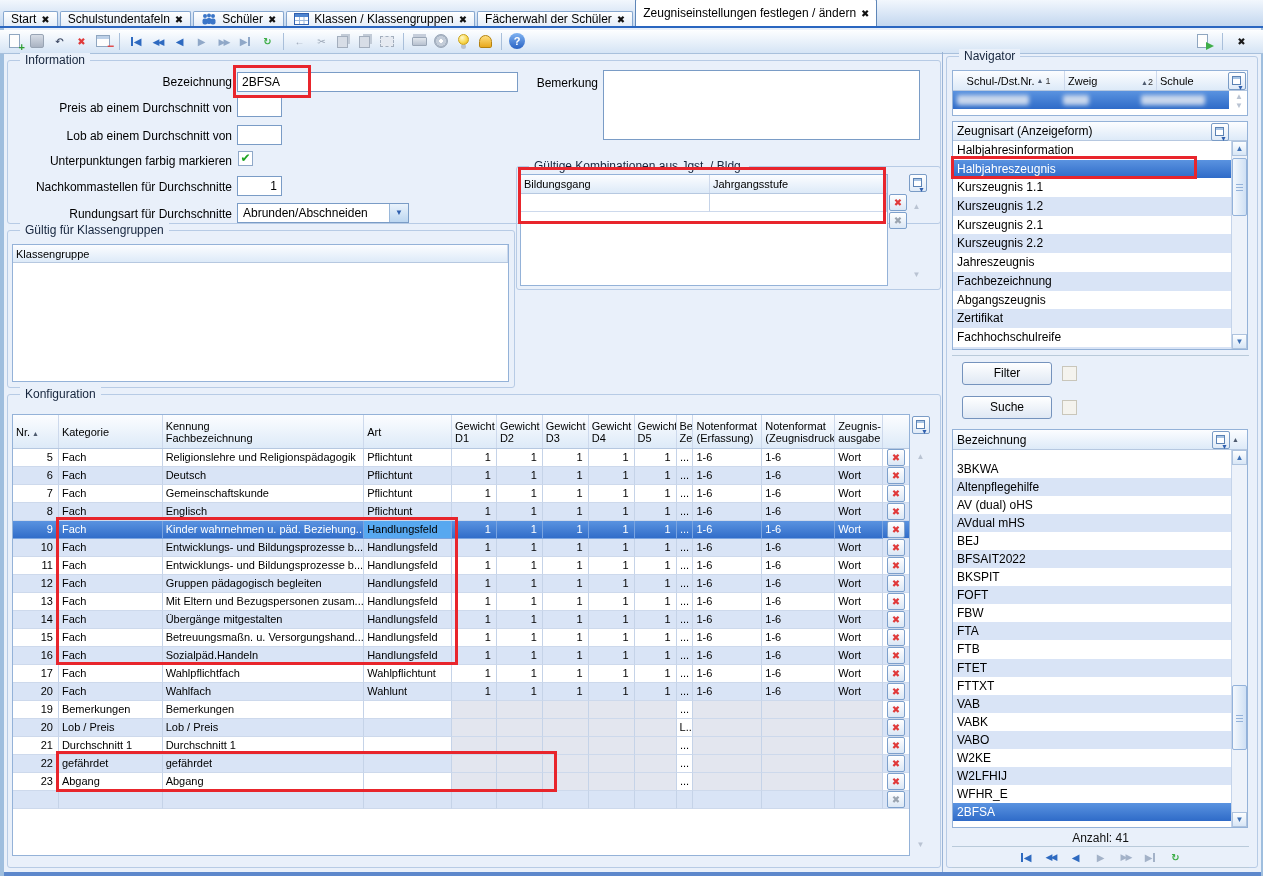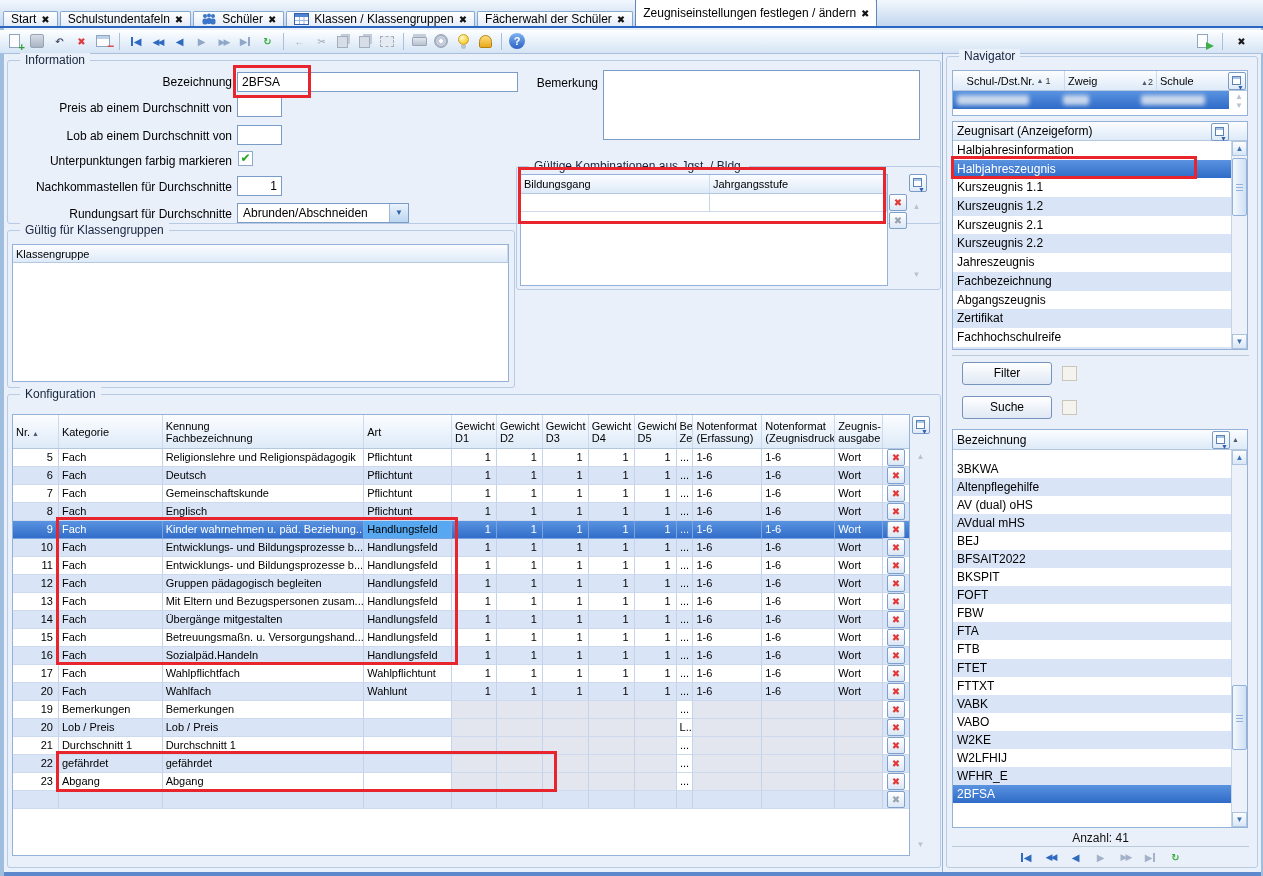--- a/index.html
+++ b/index.html
@@ -784,20 +784,21 @@
         <div class="plitem" style="height: 18.05px; line-height: 18.05px;">AVdual mHS</div>
         <div class="plitem" style="height: 18.05px; line-height: 18.05px;">BEJ</div>
         <div class="plitem" style="height: 18.05px; line-height: 18.05px;">BFSAIT2022</div>
         <div class="plitem" style="height: 18.05px; line-height: 18.05px;">BKSPIT</div>
         <div class="plitem" style="height: 18.05px; line-height: 18.05px;">FOFT</div>
         <div class="plitem" style="height: 18.05px; line-height: 18.05px;">FBW</div>
         <div class="plitem" style="height: 18.05px; line-height: 18.05px;">FTA</div>
         <div class="plitem" style="height: 18.05px; line-height: 18.05px;">FTB</div>
         <div class="plitem" style="height: 18.05px; line-height: 18.05px;">FTET</div>
         <div class="plitem" style="height: 18.05px; line-height: 18.05px;">FTTXT</div>
+        <div class="plitem" style="height: 18.05px; line-height: 18.05px;">VAB</div>
         <div class="plitem" style="height: 18.05px; line-height: 18.05px;">VABK</div>
         <div class="plitem" style="height: 18.05px; line-height: 18.05px;">VABO</div>
         <div class="plitem" style="height: 18.05px; line-height: 18.05px;">W2KE</div>
         <div class="plitem" style="height: 18.05px; line-height: 18.05px;">W2LFHIJ</div>
         <div class="plitem" style="height: 18.05px; line-height: 18.05px;">WFHR_E</div>
         <div class="plitem sel" style="height: 18.05px; line-height: 18.05px;">2BFSA</div>
       </div>
     <div class="sb" style="top:20px;">
       <div class="sbbtn" style="top:0;">▲</div>
       <div class="sbthumb" style="top:235px;height:65px;"></div>

